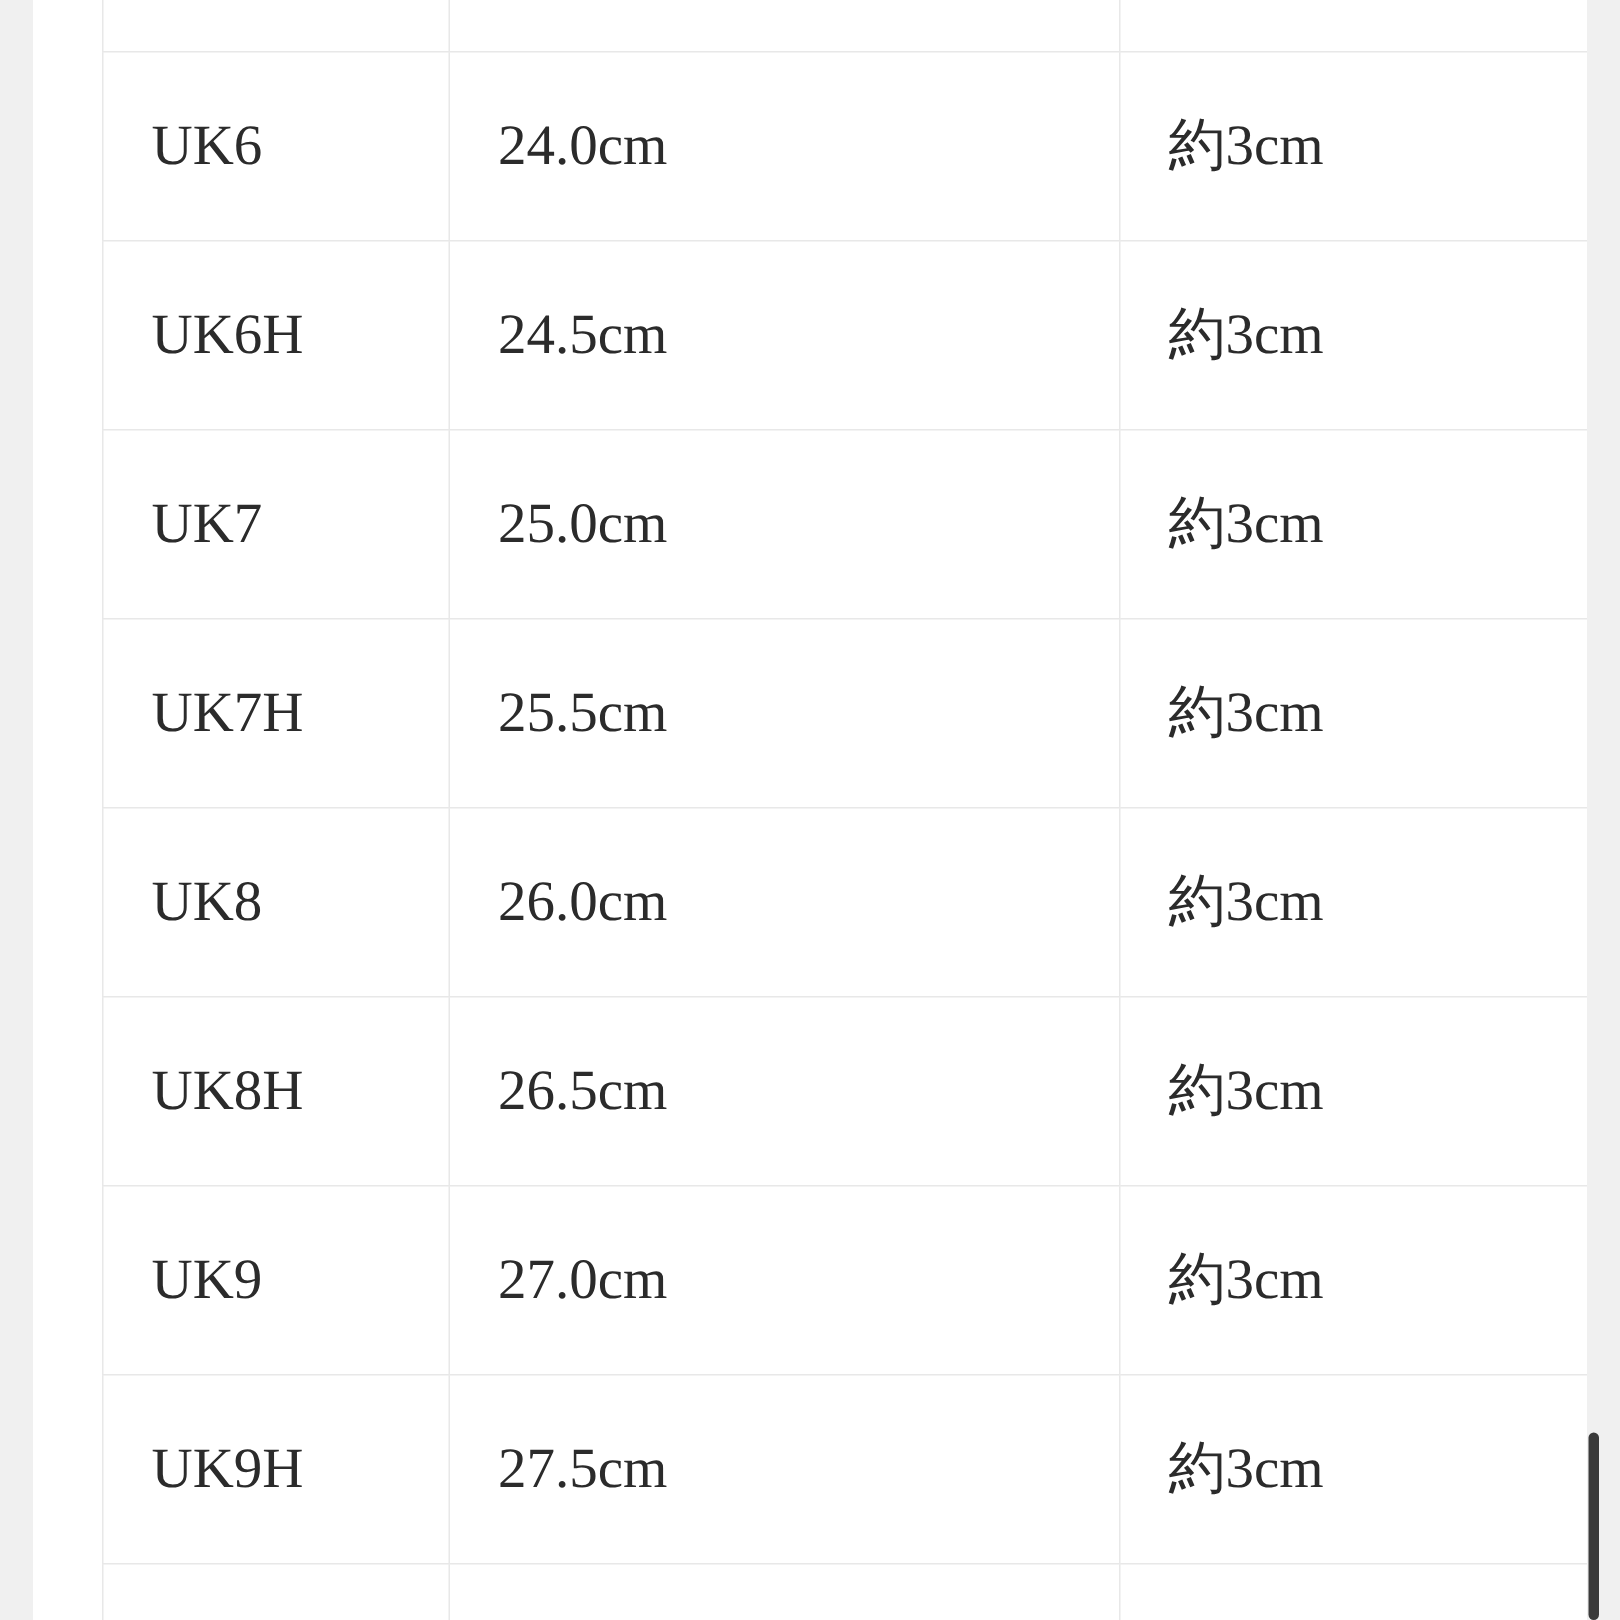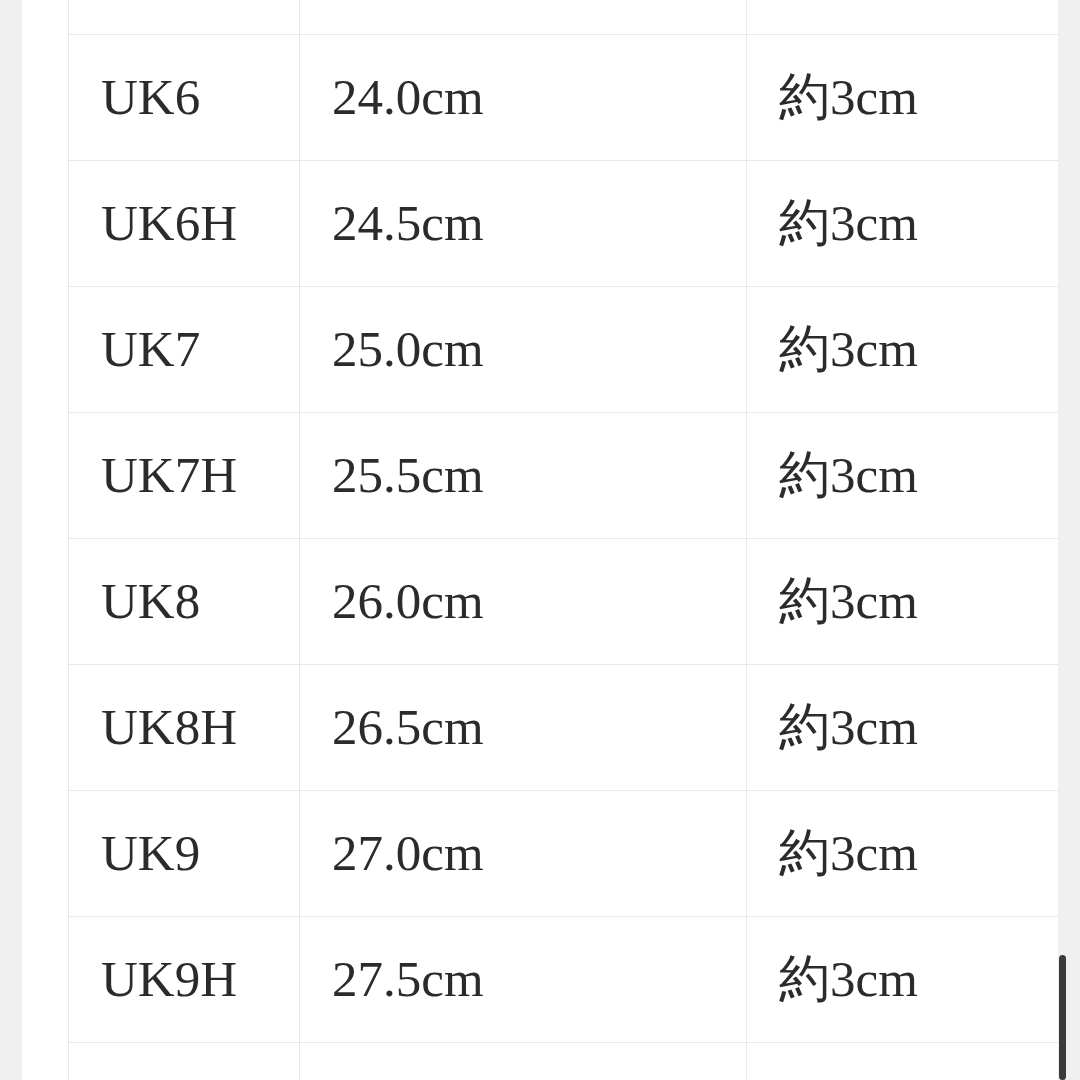--- a/index.html
+++ b/index.html
@@ -42,21 +42,21 @@
   table.size-table {
     width: 944px;
     border-collapse: collapse;
     table-layout: fixed;
   }
 
   table.size-table td {
     border: 1px solid #e8e8e8;
     height: 125px;
     padding: 0 0 0 32px;
-    font-size: 51px;
+    font-size: 38px;
     color: #2b2b2b;
     vertical-align: middle;
     line-height: 1.2;
     background: #ffffff;
     white-space: nowrap;
   }
 
   table.size-table td.col-size { width: 198px; }
   table.size-table td.col-length { width: 414px; }
   table.size-table td.col-width { width: 332px; }

